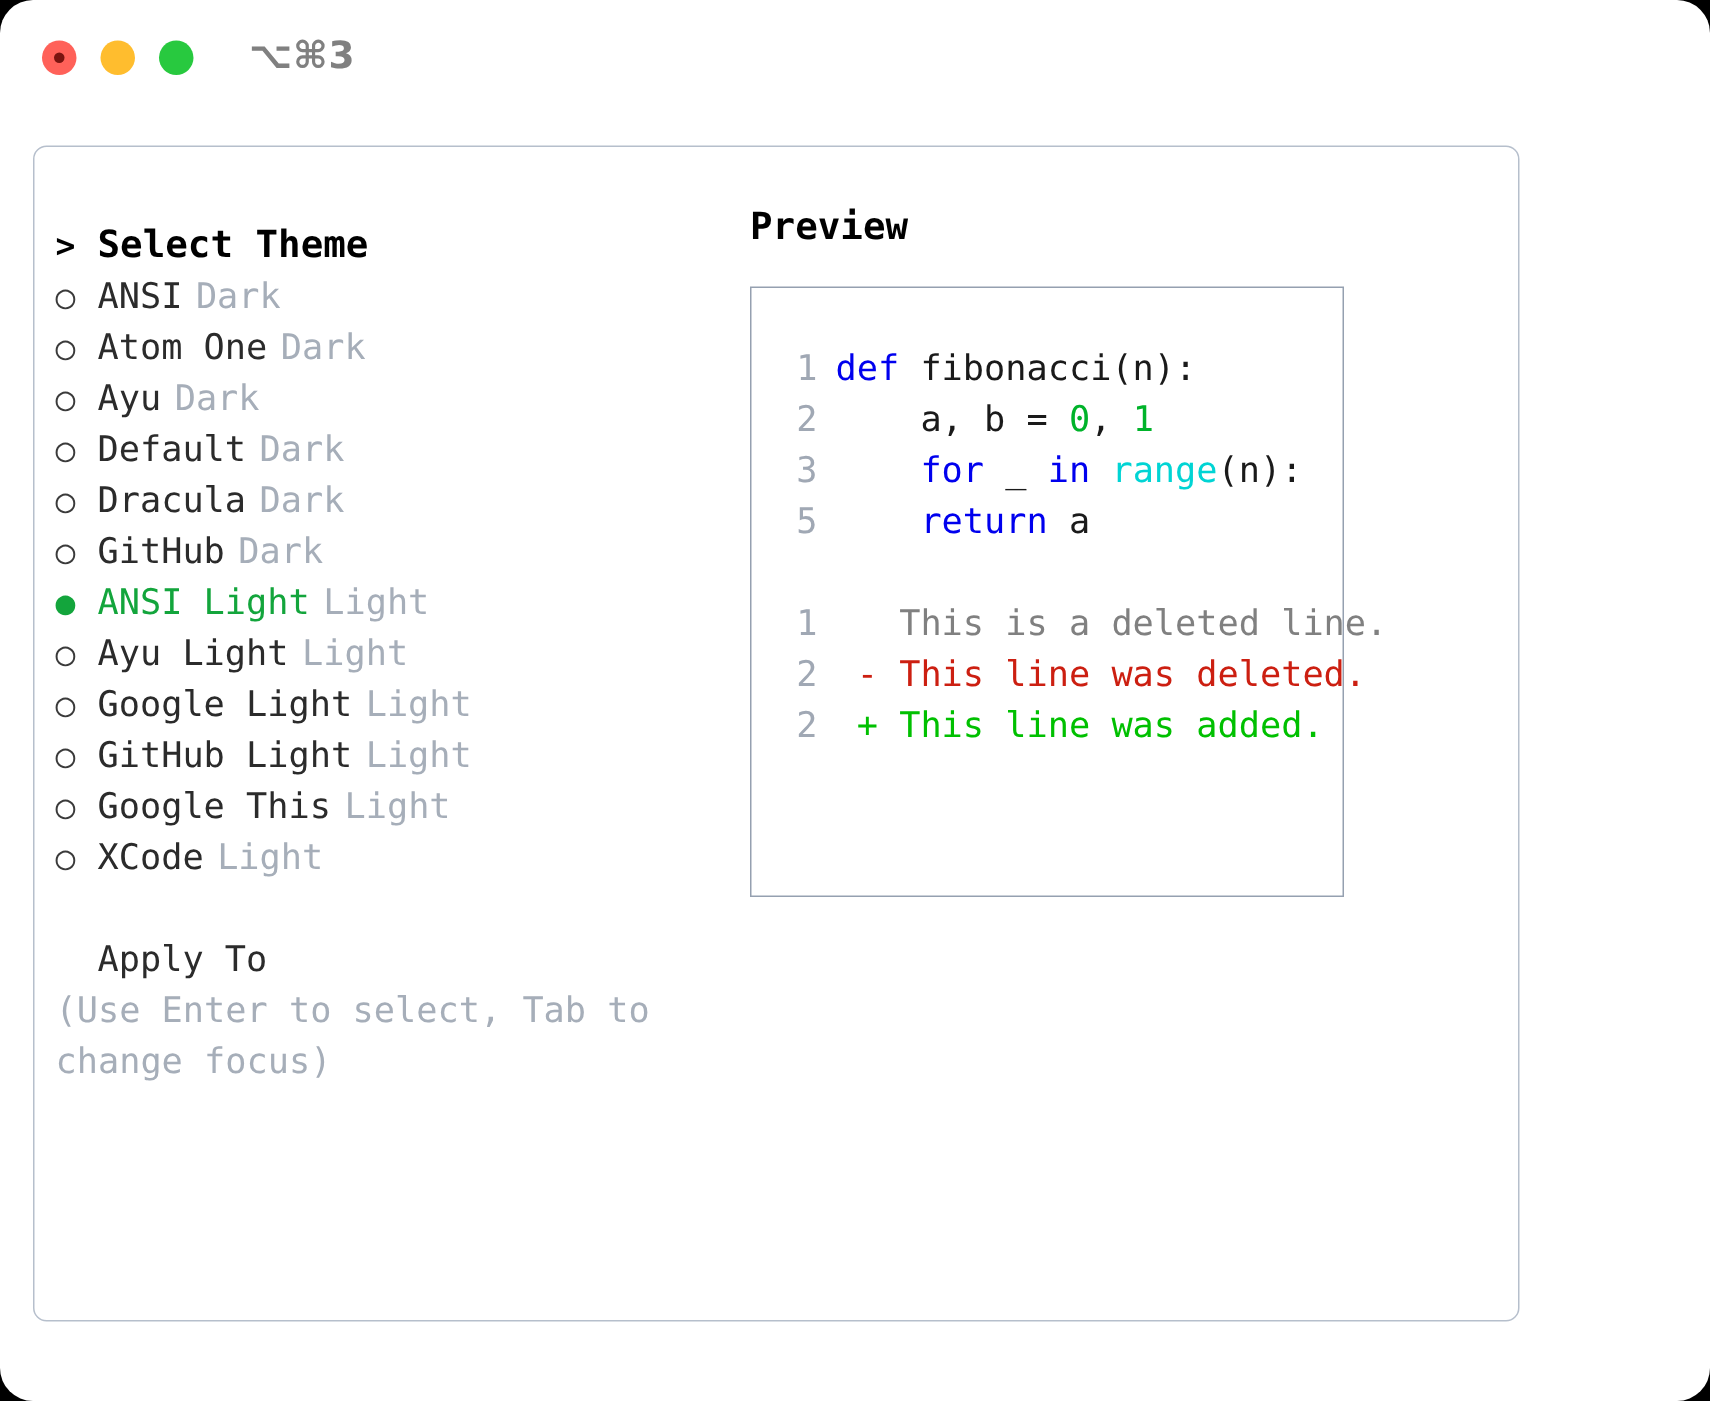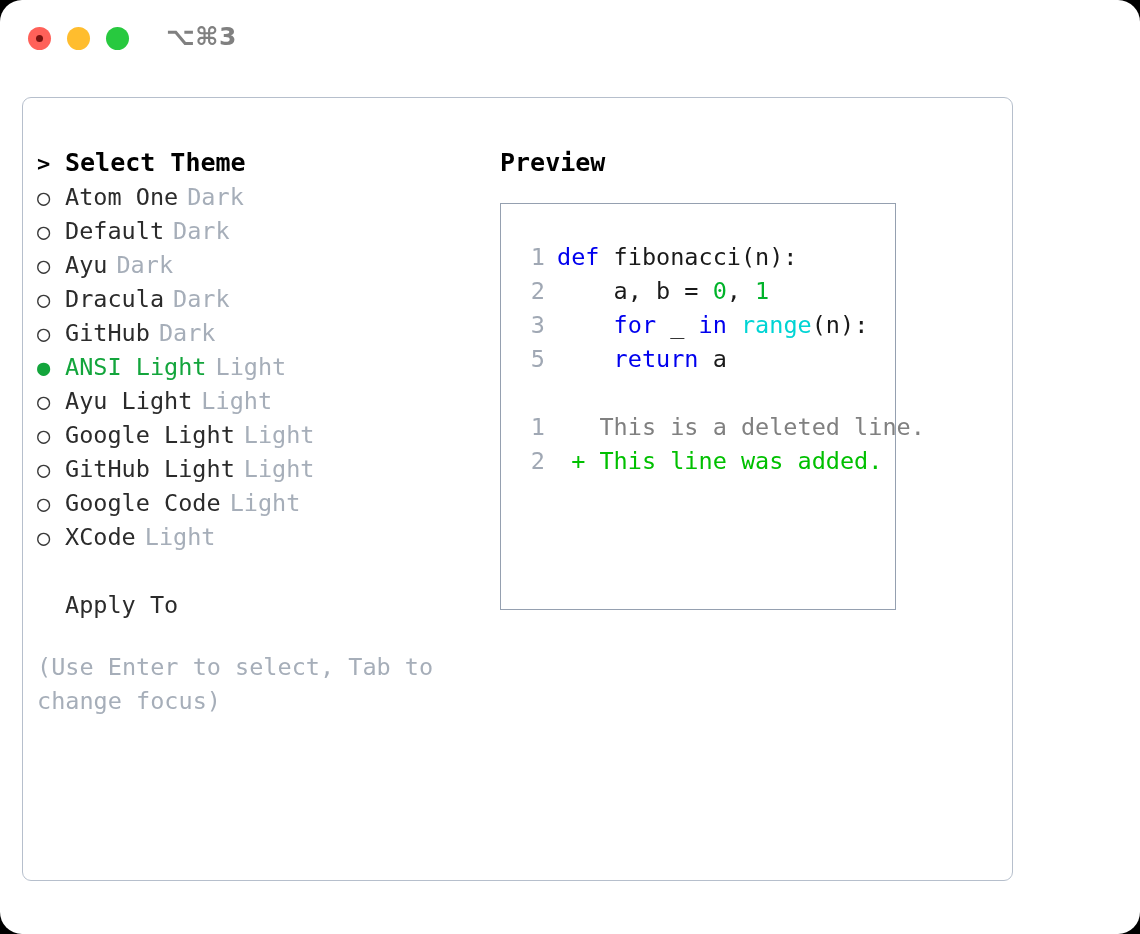--- a/index.html
+++ b/index.html
@@ -120,32 +120,31 @@
     height: 34px;
     line-height: 34px;
     font-size: 23.5px;
     color: #2b2b2b;
     padding-left: 28px;
   }
   .row.selected .apply-label { color: #13a53c; }
   .apply-label { color: #2b2b2b; }
 
   #hint {
-    margin-top: 28px;
     font-size: 23.5px;
     line-height: 34px;
     color: #a6aeb9;
     width: 400px;
   }
 
   
   #right-col {
     position: absolute;
     left: 477px;
-    top: 48px;
+    top: 36px;
     width: 500px;
   }
   #preview-title {
     font-size: 25px;
     font-weight: 700;
     color: #000000;
     line-height: 34px;
   }
   #preview-panel {
     margin-top: 23px;
@@ -195,30 +194,31 @@
 
   <div id="card">
 
     <div id="left-col">
 
       <div class="row" id="list-header">
         <span class="marker">&gt;</span><span>Select Theme</span>
       </div>
 
       <div id="theme-rows">
+          <div class="row"><span class="marker bullet-off">○</span><span class="theme-name">ANSI</span><span class="variant">Dark</span></div>
           <div class="row"><span class="marker bullet-off">○</span><span class="theme-name">Atom One</span><span class="variant">Dark</span></div>
+          <div class="row"><span class="marker bullet-off">○</span><span class="theme-name">Ayu</span><span class="variant">Dark</span></div>
           <div class="row"><span class="marker bullet-off">○</span><span class="theme-name">Default</span><span class="variant">Dark</span></div>
-          <div class="row"><span class="marker bullet-off">○</span><span class="theme-name">Ayu</span><span class="variant">Dark</span></div>
           <div class="row"><span class="marker bullet-off">○</span><span class="theme-name">Dracula</span><span class="variant">Dark</span></div>
           <div class="row"><span class="marker bullet-off">○</span><span class="theme-name">GitHub</span><span class="variant">Dark</span></div>
           <div class="row selected"><span class="marker bullet-on">●</span><span class="theme-name">ANSI Light</span><span class="variant">Light</span></div>
           <div class="row"><span class="marker bullet-off">○</span><span class="theme-name">Ayu Light</span><span class="variant">Light</span></div>
           <div class="row"><span class="marker bullet-off">○</span><span class="theme-name">Google Light</span><span class="variant">Light</span></div>
           <div class="row"><span class="marker bullet-off">○</span><span class="theme-name">GitHub Light</span><span class="variant">Light</span></div>
-          <div class="row"><span class="marker bullet-off">○</span><span class="theme-name">Google Code</span><span class="variant">Light</span></div>
+          <div class="row"><span class="marker bullet-off">○</span><span class="theme-name">Google This</span><span class="variant">Light</span></div>
           <div class="row"><span class="marker bullet-off">○</span><span class="theme-name">XCode</span><span class="variant">Light</span></div>
         </div>
 
       <div class="spacer"></div>
 
       <div id="apply-header">Apply To</div>
 
 
       <div id="hint">(Use Enter to select, Tab to change focus)</div>
     </div>
@@ -229,19 +229,20 @@
       <div id="preview-panel">
         <div id="code-block">
             <div class="code-line"><span class="lineno">1</span><span class="kw">def </span><span class="txt">fibonacci(n):</span></div>
             <div class="code-line"><span class="lineno">2</span><span class="txt">    a, b = </span><span class="num">0</span><span class="txt">, </span><span class="num">1</span></div>
             <div class="code-line"><span class="lineno">3</span><span class="txt">    </span><span class="kw">for</span><span class="txt"> _ </span><span class="kw">in</span><span class="txt"> </span><span class="fn">range</span><span class="txt">(n):</span></div>
             <div class="code-line"><span class="lineno">5</span><span class="txt">    </span><span class="kw">return</span><span class="txt"> a</span></div>
           </div>
         <div class="gap"></div>
         <div id="diff-block">
             <div class="code-line"><span class="lineno">1</span><span class="ctx">   This is a deleted line.</span></div>
+            <div class="code-line"><span class="lineno">2</span><span class="del"> - This line was deleted.</span></div>
             <div class="code-line"><span class="lineno">2</span><span class="add"> + This line was added.</span></div>
           </div>
       </div>
     </div>
 
   </div>
 </div>
 
 </body></html>

